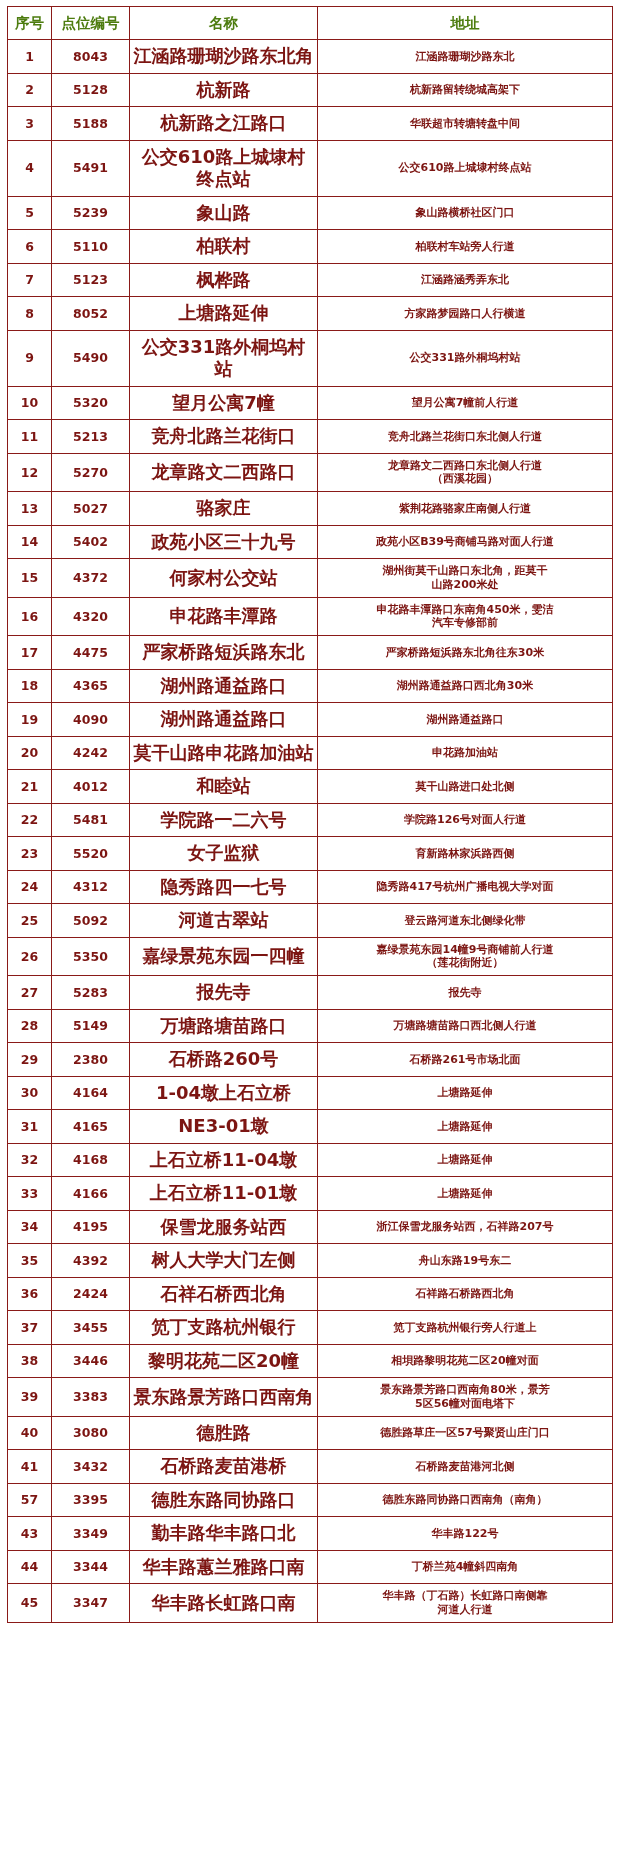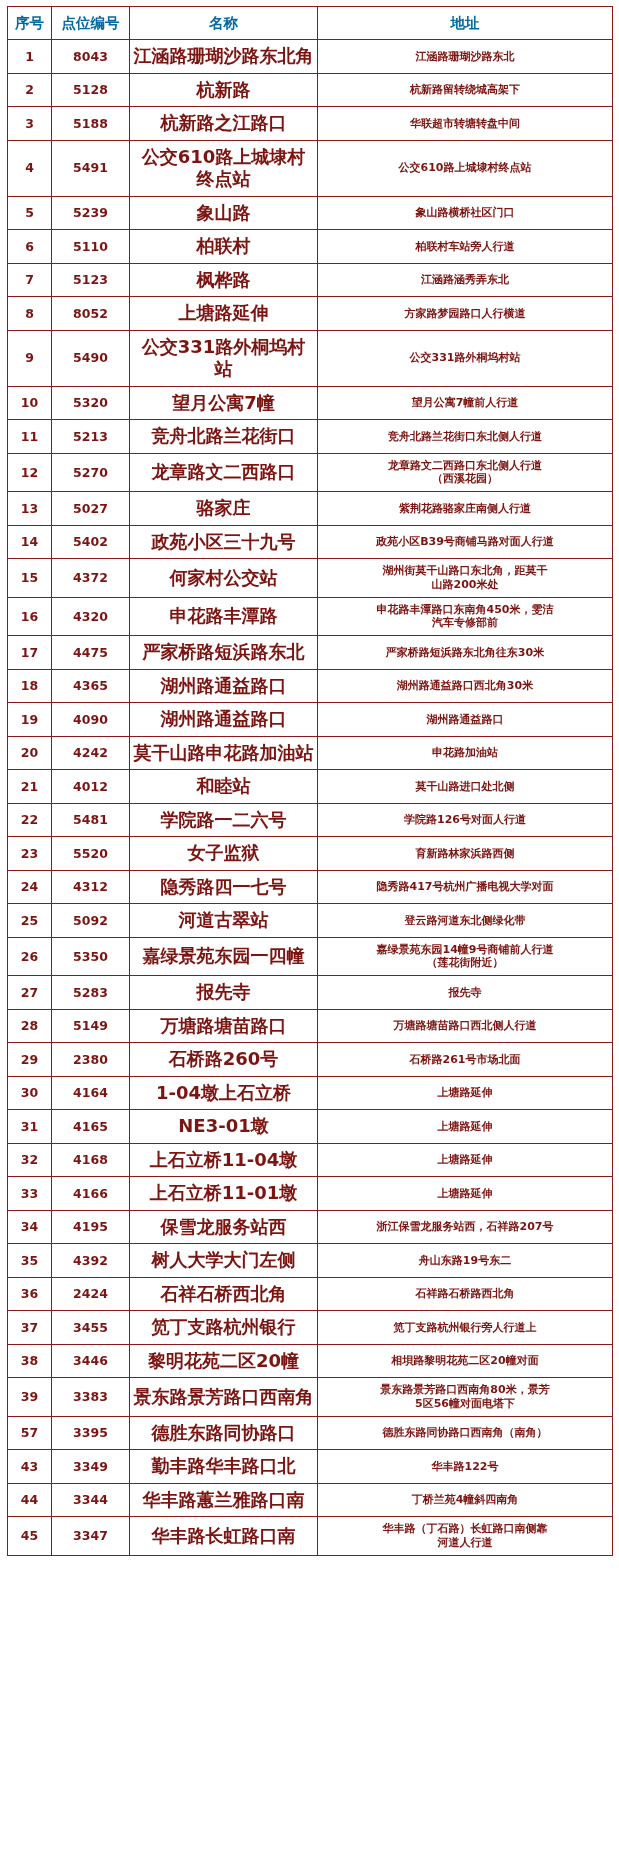--- a/index.html
+++ b/index.html
@@ -31,21 +31,21 @@
     border: 1px solid #8a1a18;
     text-align: center;
     vertical-align: middle;
     color: #7c1512;
     line-height: 1.25;
     padding: 5px 3px;
   }
   table.point-table thead th {
     font-size: 14.5px;
     font-weight: bold;
-    color: #0369a1;
+    color: #4d7c0f;
     padding: 7px 3px;
   }
   table.point-table td {
     font-size: 12.5px;
     font-weight: bold;
   }
   table.point-table td.idx,
   table.point-table td.code {
     font-size: 12.5px;
   }
@@ -320,20 +320,32 @@
         <tr>
           <td class="idx">39</td>
           <td class="code">3383</td>
           <td class="name">景东路景芳路口西南角</td>
           <td class="addr">
             <span class="cellline">景东路景芳路口西南角80米，景芳</span>
             <span class="cellline">5区56幢对面电塔下</span>
           </td>
         </tr>
         <tr>
+          <td class="idx">40</td>
+          <td class="code">3080</td>
+          <td class="name">德胜路</td>
+          <td class="addr">德胜路草庄一区57号聚贤山庄门口</td>
+        </tr>
+        <tr>
+          <td class="idx">41</td>
+          <td class="code">3432</td>
+          <td class="name">石桥路麦苗港桥</td>
+          <td class="addr">石桥路麦苗港河北侧</td>
+        </tr>
+        <tr>
           <td class="idx">57</td>
           <td class="code">3395</td>
           <td class="name">德胜东路同协路口</td>
           <td class="addr">德胜东路同协路口西南角（南角）</td>
         </tr>
         <tr>
           <td class="idx">43</td>
           <td class="code">3349</td>
           <td class="name">勤丰路华丰路口北</td>
           <td class="addr">华丰路122号</td>

